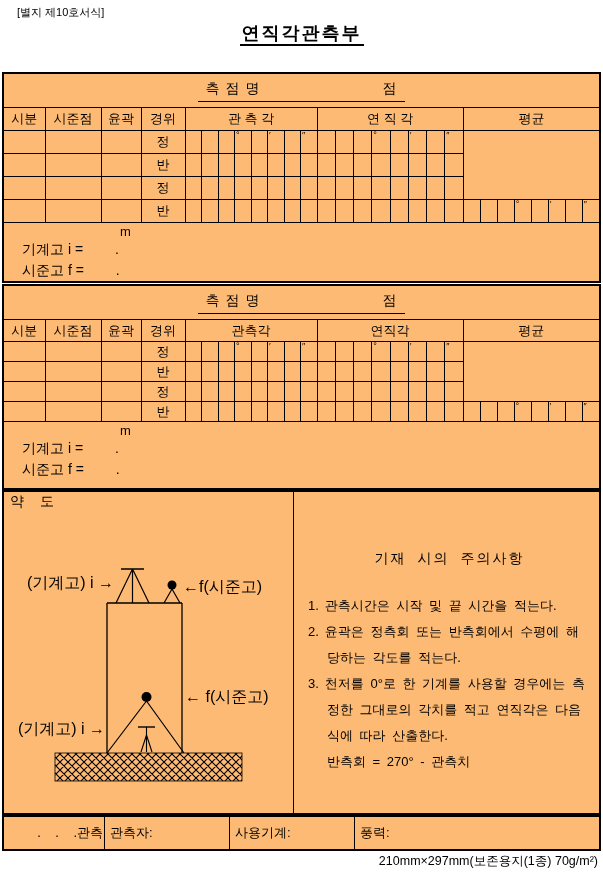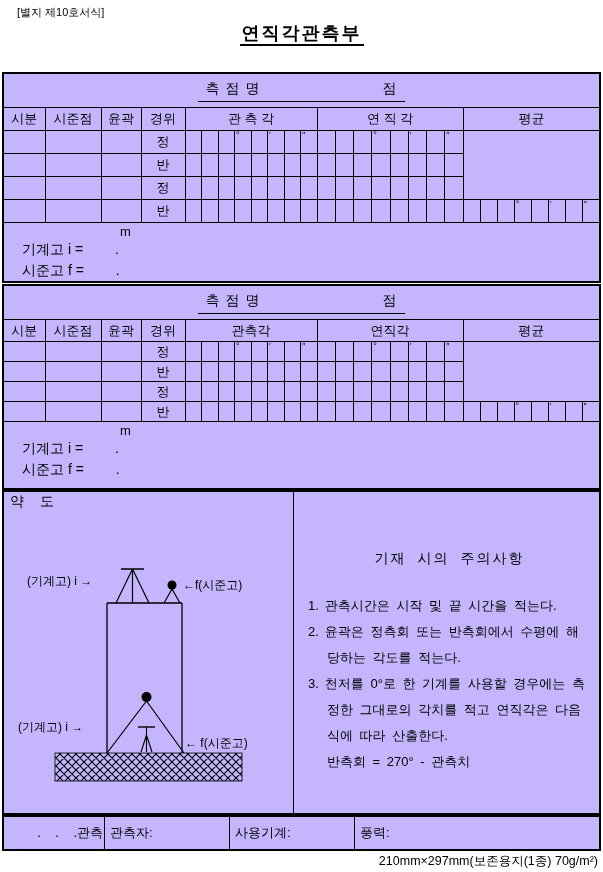--- a/index.html
+++ b/index.html
@@ -2,21 +2,21 @@
 <html><head>
 <meta charset="utf-8">
 <style>
   html,body{margin:0;padding:0;background:#fff;}
   body{width:603px;height:872px;position:relative;overflow:hidden;
        font-family:"Liberation Sans","DejaVu Sans",sans-serif;color:#000;}
   .corner{position:absolute;left:5px;top:5px;font-size:11px;margin-left:12px;}
   .title{position:absolute;left:0;top:21px;width:100%;text-align:center;
          font-size:18px;font-weight:bold;letter-spacing:2px;}
   .title span{border-bottom:2px solid #000;padding:0 2px 1px;}
-  .box{position:absolute;border:2px solid #000;box-sizing:border-box;background:#c4b5fd;}
+  .box{position:absolute;border:2px solid #000;box-sizing:border-box;background:#fdba74;}
   #box1{left:2px;top:72px;width:599px;height:211px;}
   #box2{left:2px;top:284px;width:599px;height:206px;}
   #box3{left:2px;top:490px;width:599px;height:325px;display:flex;align-items:center;}
   #box4{left:2px;top:815px;width:599px;height:36px;display:flex;}
   .box-inner{display:flex;flex-direction:column;height:100%;}
   .station{height:33px;display:flex;align-items:center;justify-content:center;
            border-bottom:1px solid #000;font-size:14px;letter-spacing:1px;}
   .st-line{border-bottom:1px solid #000;padding:0 8px 3px;display:inline-block;white-space:nowrap;}
   .st-gap{display:inline-block;width:122px;}
   table.grid{width:100%;border-collapse:collapse;table-layout:fixed;border:hidden;}
@@ -28,21 +28,21 @@
   .c-sibun{width:41px;}.c-sijun{width:56px;}.c-yun{width:40px;}.c-gyeong{width:44px;}
   .c-obs{width:16.5px;}.c-vert{width:18.25px;}.c-avg{width:17px;}
   .mc{position:relative;}
   .mk{position:absolute;top:0px;left:1px;font-size:9px;line-height:9px;font-style:normal;}
   .tfoot{flex:1;position:relative;font-size:14px;}
   .munit{padding-left:116px;padding-top:1px;font-size:13px;line-height:15px;}
   .hline{padding-left:18px;line-height:21px;}
   .dotv{margin-left:32px;}
   .sketch{width:289px;border-right:1px solid #000;position:relative;}
   .sk-title{position:absolute;left:6px;top:3px;font-size:14px;letter-spacing:6px;}
-  .sk-label{position:absolute;font-size:12px;white-space:nowrap;}
+  .sk-label{position:absolute;font-size:16px;white-space:nowrap;}
   .notes{flex:1;padding:20px 8px 0 14px;font-size:13px;}
   .notes-title{text-align:center;font-size:14px;letter-spacing:2px;word-spacing:5px;margin-bottom:25px;}
   .note{padding-left:19px;text-indent:-19px;line-height:26px;word-spacing:3px;}
   .nn{margin-right:6px;}
   .formula{padding-left:19px;line-height:26px;word-spacing:3px;}
   .bcell{border-right:1px solid #000;display:flex;align-items:center;
          font-size:13px;padding-left:5px;box-sizing:border-box;}
   .bcell.first{width:101px;justify-content:flex-end;white-space:pre;padding-left:0;padding-right:1px;}
   .bcell.w{width:125px;}
   .bcell.last{flex:1;border-right:none;}
@@ -386,21 +386,21 @@
         <circle cx="142.5" cy="207" r="5" fill="#000"></circle>
         <path d="M142.5,211 L103,263 M142.5,211 L180,263" stroke="#000" stroke-width="1.2" fill="none"></path>
       </g>
       <g>
         <line x1="134" y1="237" x2="151" y2="237" stroke="#000" stroke-width="1.4"></line>
         <path d="M142.5,237 L142.5,262 M142.5,245 L137,262 M142.5,245 L148,262" stroke="#000" stroke-width="1.1" fill="none"></path>
       </g>
     </svg>
     <span class="sk-label" style="left:23px;top:83px;">(기계고) i →</span>
     <span class="sk-label" style="left:179px;top:87px;">←f(시준고)</span>
-    <span class="sk-label" style="left:181px;top:197px;margin-top:48px;">← f(시준고)</span>
+    <span class="sk-label" style="left:181px;top:197px;">← f(시준고)</span>
     <span class="sk-label" style="left:14px;top:229px;">(기계고) i →</span>
   </div>
   <div class="notes">
     <div class="notes-title">기재 시의 주의사항</div>
     <div class="note"><span class="nn">1.</span><span>관측시간은 시작 및 끝 시간을 적는다.</span></div>
     <div class="note"><span class="nn">2.</span><span>윤곽은 정측회 또는 반측회에서 수평에 해당하는 각도를 적는다.</span></div>
     <div class="note"><span class="nn">3.</span><span>천저를 0°로 한 기계를 사용할 경우에는 측정한 그대로의 각치를 적고 연직각은 다음 식에 따라 산출한다.</span></div>
     <div class="formula">반측회 = 270° - 관측치</div>
   </div>
 </div>

